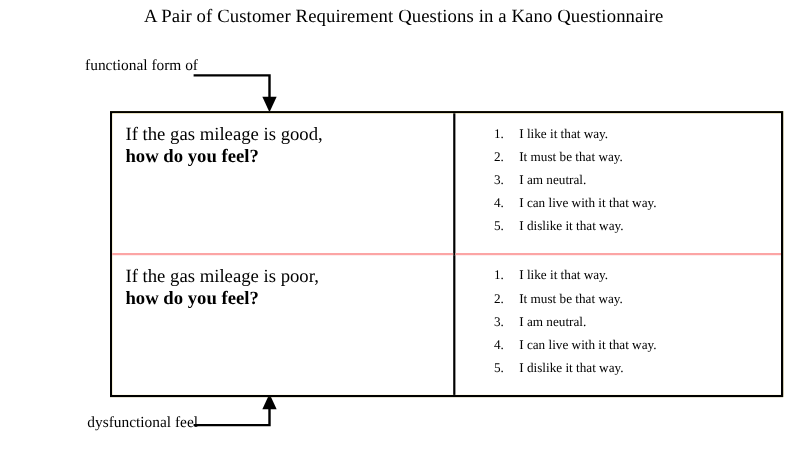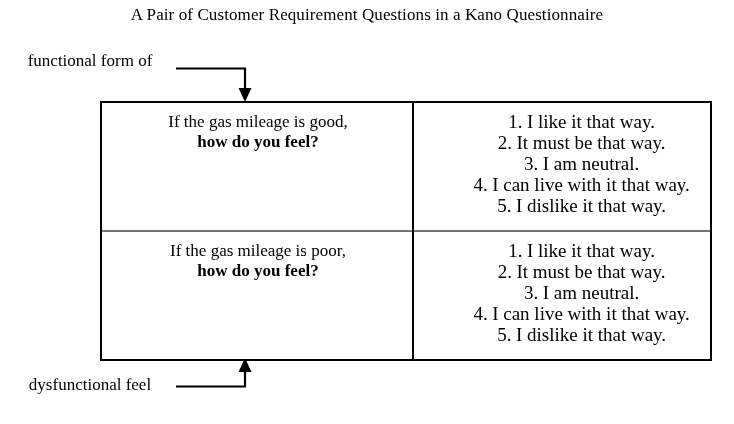--- a/index.html
+++ b/index.html
@@ -27,23 +27,23 @@
     font-size: 17px;
     line-height: 22px;
     letter-spacing: 0.1px;
     white-space: nowrap;
     font-family: Liberation Serif, serif;
   }
 
   
   .annot {
     position: absolute;
-    font-size: 17px;
+    font-size: 14px;
     line-height: 21px;
-    text-align: center;
+    text-align: right;
     white-space: nowrap;
   }
   .annot-functional {
     left: 0px;
     top: 50px;
     width: 180px;
   }
   .annot-dysfunctional {
     left: 0px;
     top: 374px;
@@ -71,36 +71,35 @@
   .kano-table {
     position: absolute;
     left: 100px;
     top: 101px;
     width: 612px;
     height: 260px;
     border: 2px solid #000000;
     box-sizing: border-box;
     border-collapse: collapse;
     background: #fde047;
-    text-align: center;
   }
   .kano-table table {
     width: 100%;
     height: 100%;
     border-collapse: collapse;
     table-layout: fixed;
   }
   .kano-table td {
     border: 0;
     padding: 0;
     vertical-align: top;
     background: #ffffff;
   }
   .row-divider > td {
-    border-top: 2px solid #737373;
+    border-top: 2px solid #fca5a5;
   }
   .cell-question {
     width: 288px;
     border-right: 2px solid #000000 !important;
     padding: 9px 10px 10px 12px !important;
   }
   .cell-answers {
     padding: 8px 0 10px 0 !important;
   }
 
@@ -108,21 +107,21 @@
     font-size: 17px;
     line-height: 20px;
   }
   .qtext .line2 { display: block; font-weight: bold; }
 
   
   .answer-list {
     list-style: none;
     margin: 0;
     padding: 0 0 0 35px;
-    font-size: 19px;
+    font-size: 12px;
     line-height: 21px;
   }
   .answer-list li {
     white-space: nowrap;
   }
   .answer-list .num {
     display: inline-block;
     width: 23px;
   }
   .answer-list .opt-text {

